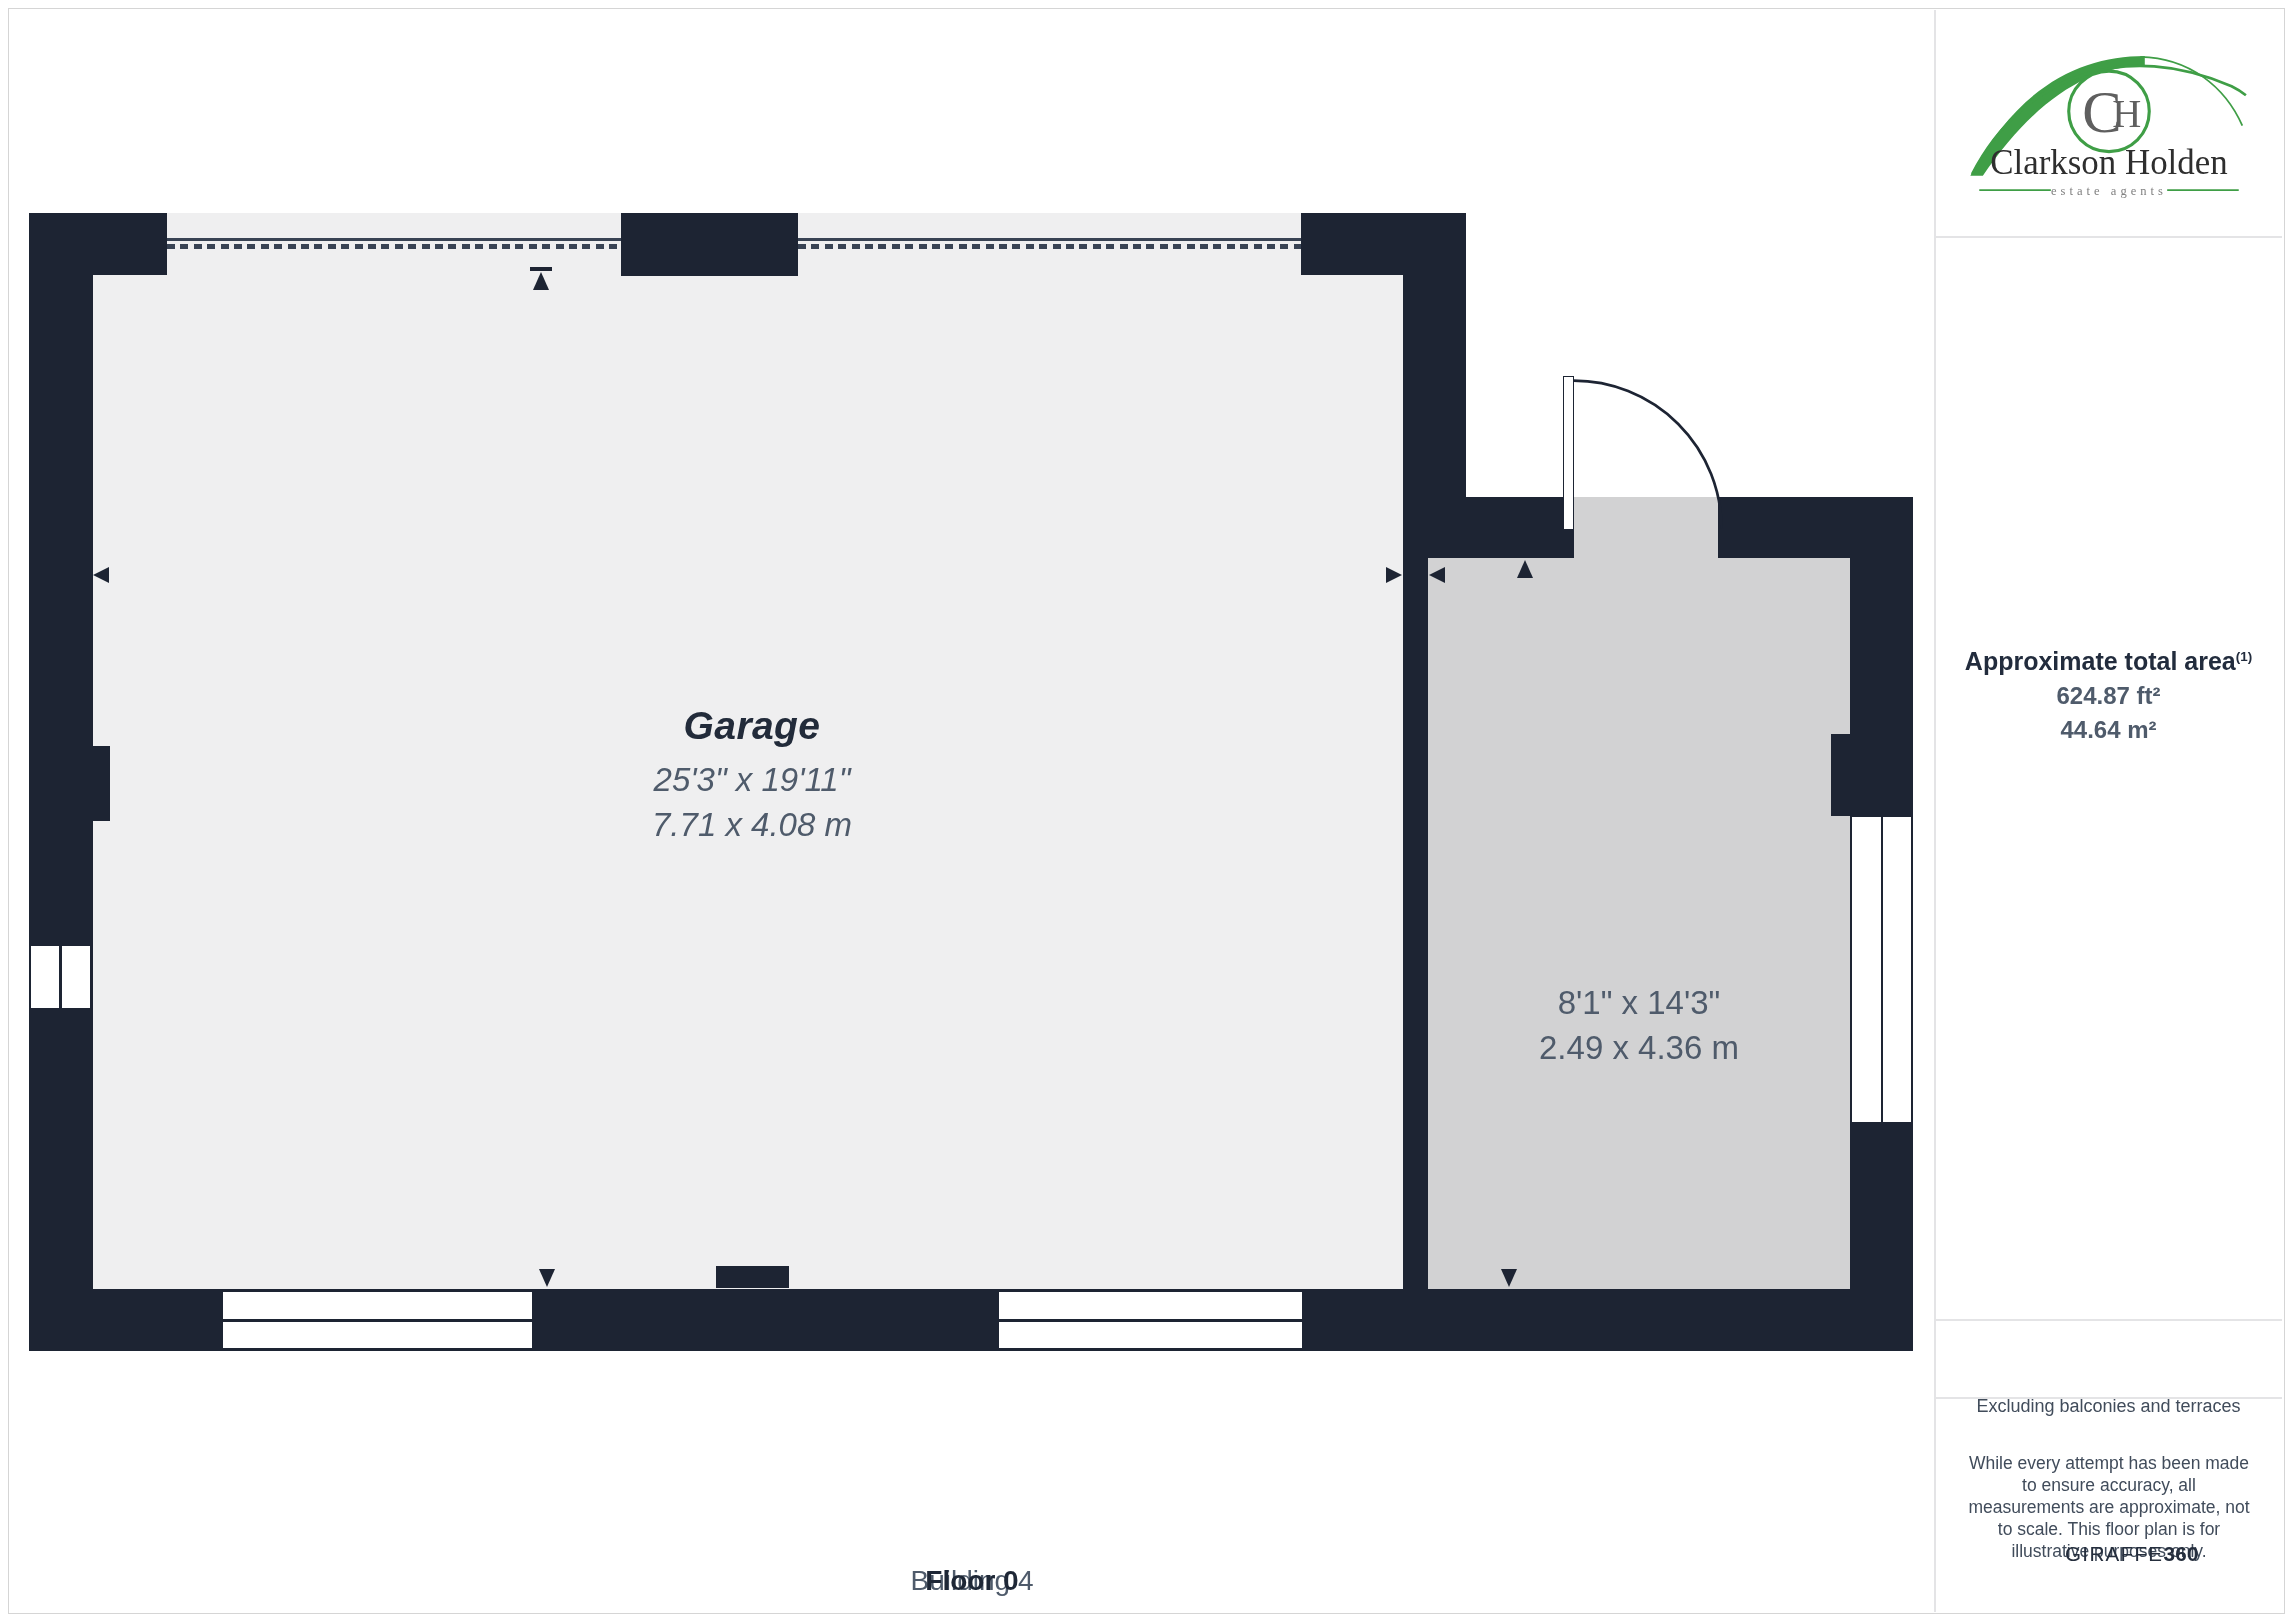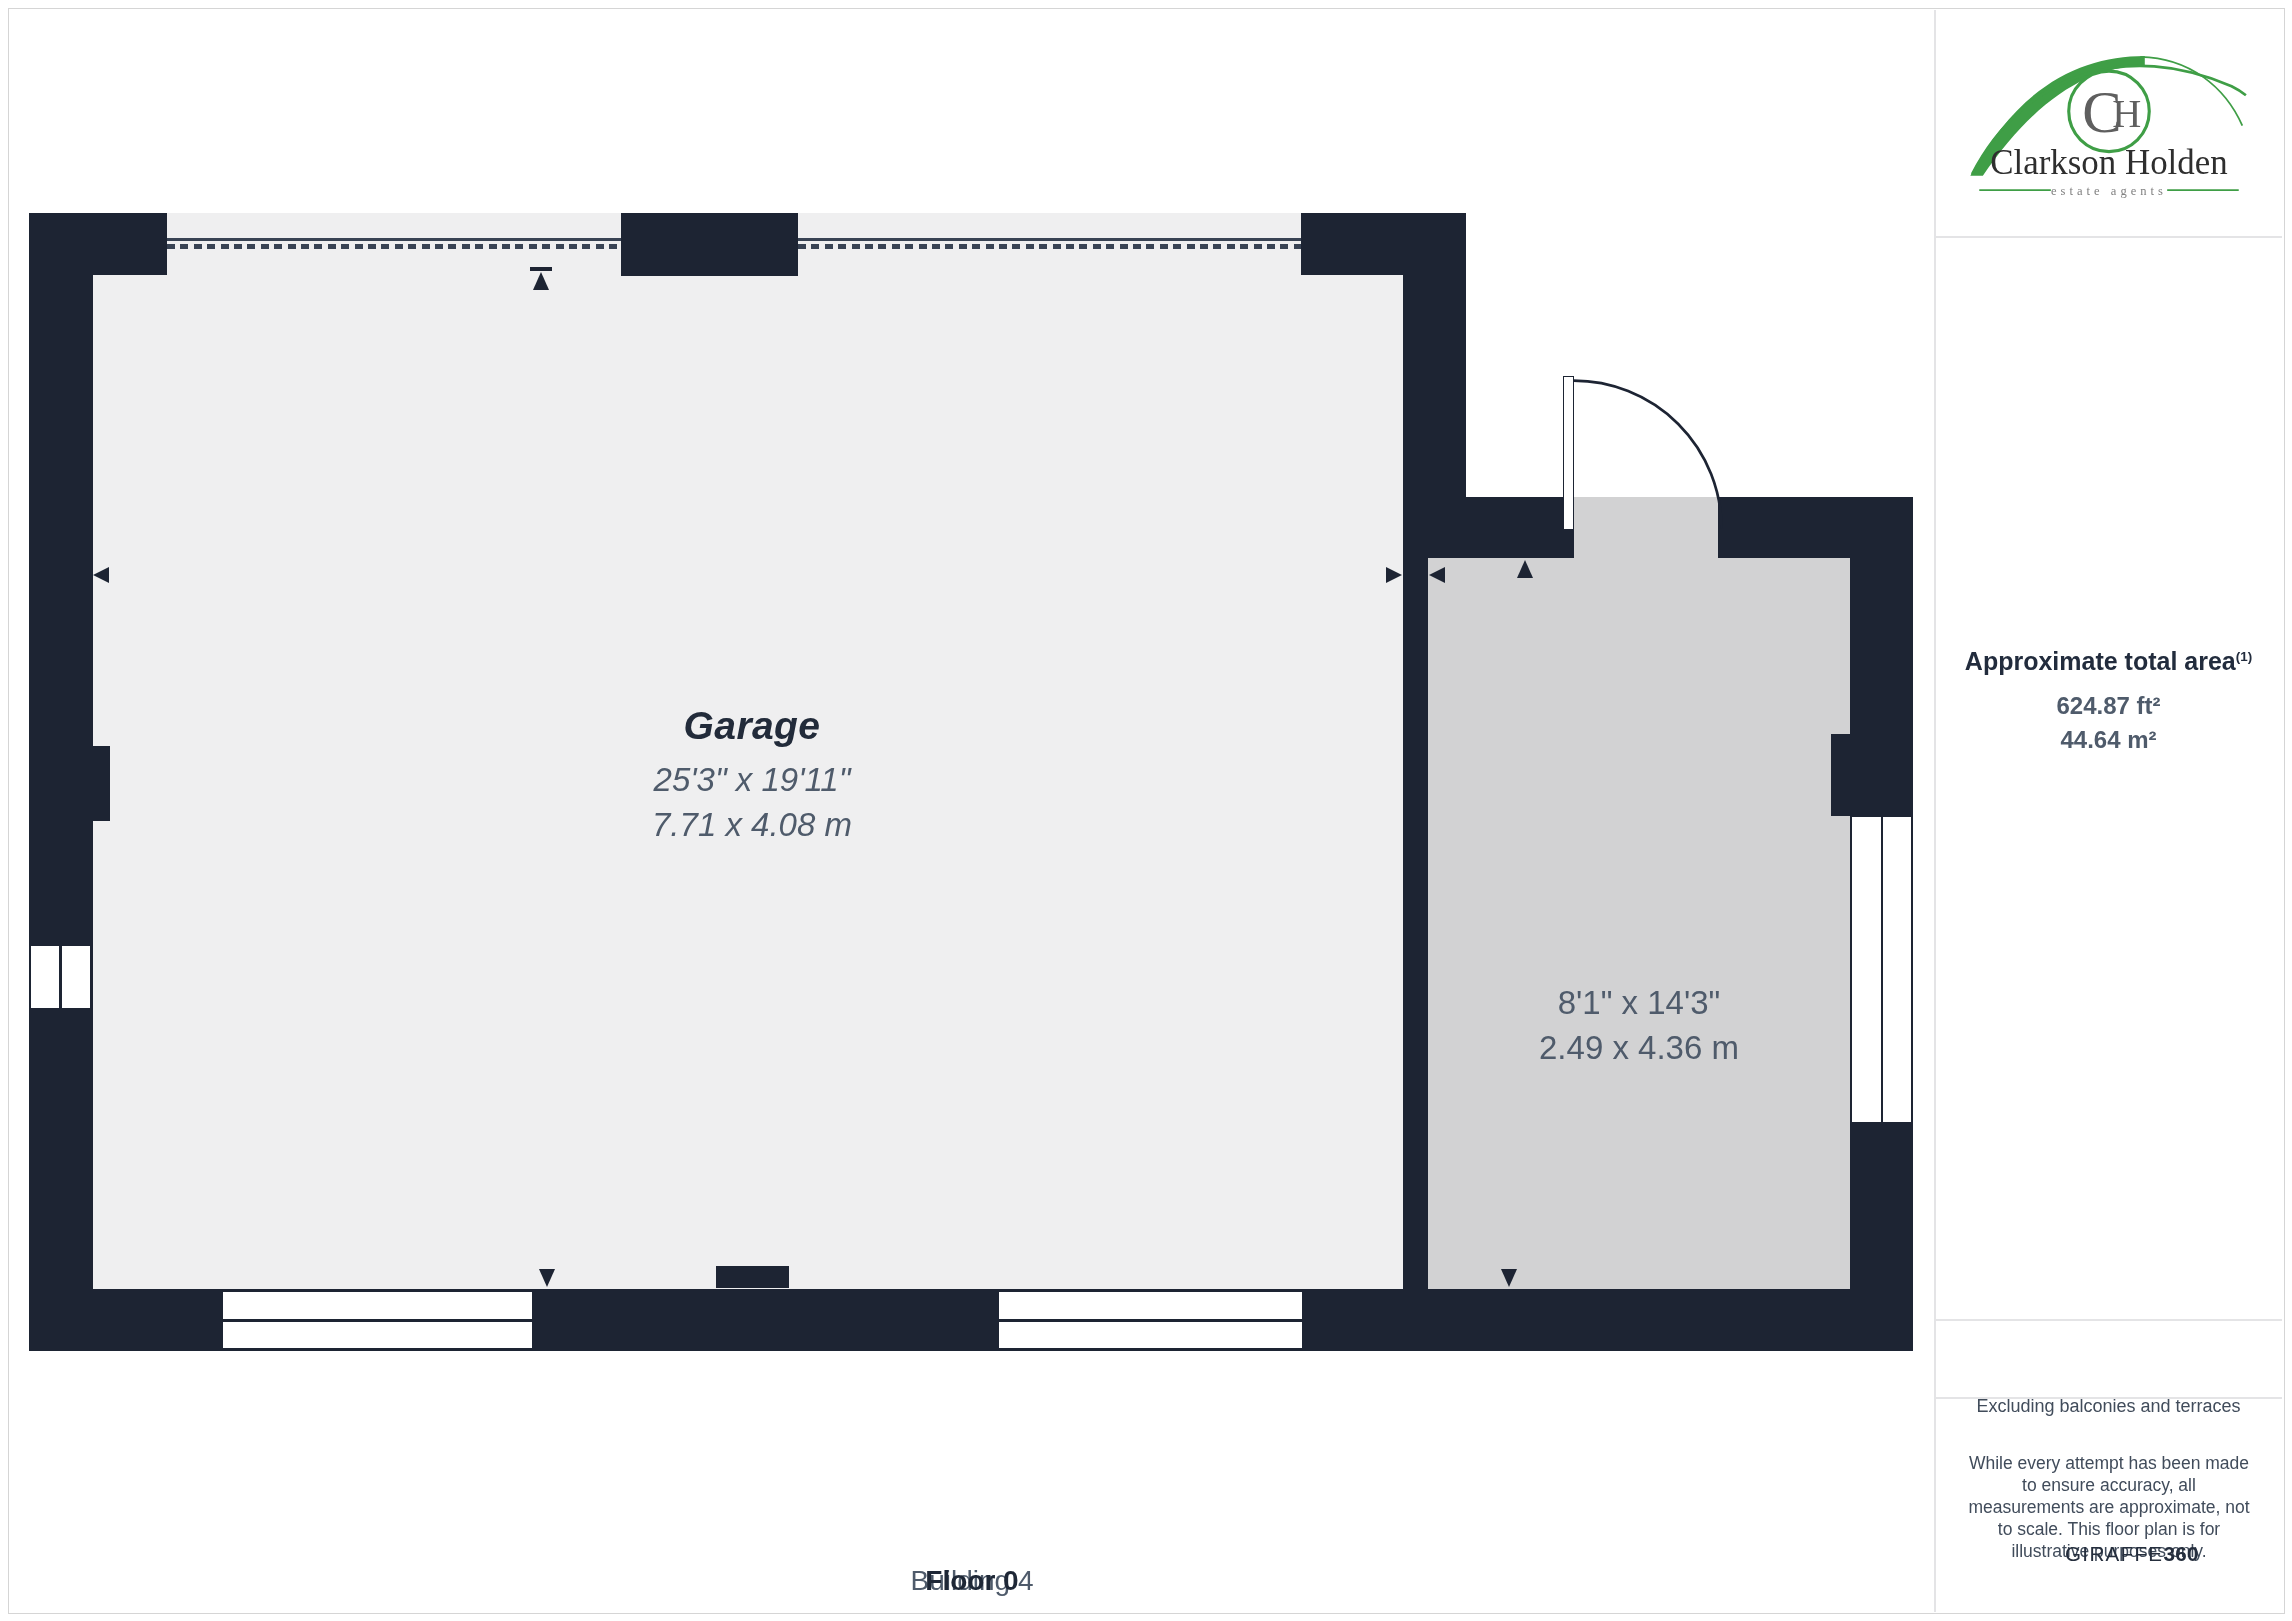--- a/index.html
+++ b/index.html
@@ -31,21 +31,21 @@
   .room-label .title{font-size:39px;font-weight:bold;letter-spacing:0.4px;color:#222b3a;margin-bottom:9px;}
   .room-label .dims{font-size:33px;line-height:45px;color:var(--text-muted);}
   
   .footer-label{position:absolute;left:748px;top:1565px;width:448px;display:flex;justify-content:center;gap:23px;font-size:28px;}
   .footer-label .floor{font-weight:bold;color:#1e2736;}
   .footer-label .building{color:var(--text-muted);}
   
   .v-divider{position:absolute;left:1934px;top:9.9px;width:1.8px;height:1602px;background:var(--divider);}
   .h-divider{position:absolute;left:1934px;width:348px;height:1.8px;background:var(--divider);}
   .sb-block{position:absolute;left:1934px;width:349px;text-align:center;}
-  .area-title{font-size:25px;font-weight:bold;color:#222c3d;margin-bottom:13px;}
+  .area-title{font-size:25px;font-weight:bold;color:#222c3d;margin-bottom:3px;}
   .area-title sup{font-size:13.4px;font-weight:bold;}
   .area-val{font-size:24px;line-height:34px;color:var(--text-muted);font-weight:bold;}
   .note{font-size:18px;color:#414c5b;}
   .disclaimer{position:absolute;left:1965px;top:1420px;width:288px;font-size:17.5px;line-height:22px;
               text-align:center;color:#414c5b;margin-top:32px;}
   .giraffe{position:absolute;left:1934px;top:1542px;width:396px;text-align:center;font-size:20.6px;
            letter-spacing:1.3px;color:#252e3d;}
   .giraffe .b{font-weight:bold;letter-spacing:0.4px;}
 </style>
 </head>

